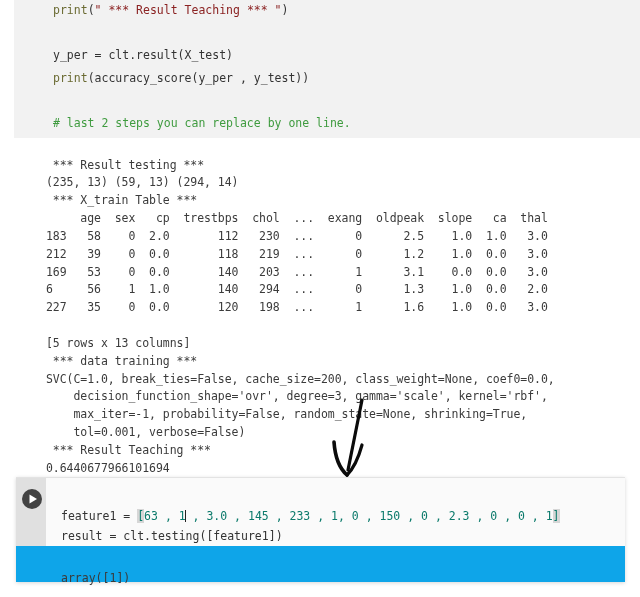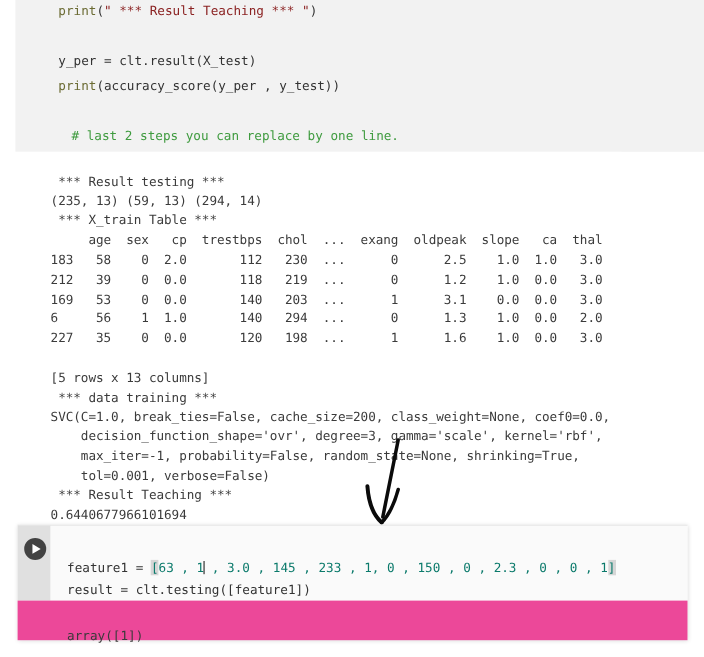--- a/index.html
+++ b/index.html
@@ -31,21 +31,21 @@
     top: -1px;
     font-size: 11.5px;
     line-height: 22.5px;
     white-space: pre;
     color: #333333;
   }
 
   
   .tok-fn      { color: #6b6b33; }
   .tok-str     { color: #8b2222; }
-  .tok-comment { color: #3f9b3f; margin-left: 12px; }
+  .tok-comment { color: #3f9b3f; }
   .tok-plain   { color: #333333; }
   .tok-num     { color: #0b7a6b; text-align: center; }
 
   
   .stdout-block {
     position: absolute;
     left: 0;
     top: 138px;
     width: 565px;
     height: 332px;
@@ -132,21 +132,21 @@
     vertical-align: -2px;
     margin: 0 -0.5px;
   }
 
   .cell-output {
     position: absolute;
     left: 0;
     top: 68px;
     width: 100%;
     height: 36px;
-    background: #ec4899;
+    background: #0ea5e9;
   }
   .cell-output-text {
     position: absolute;
     left: 45px;
     top: 12px;
     font-size: 11.5px;
     line-height: 17px;
     white-space: pre;
     color: #3b3b3b;
   }

